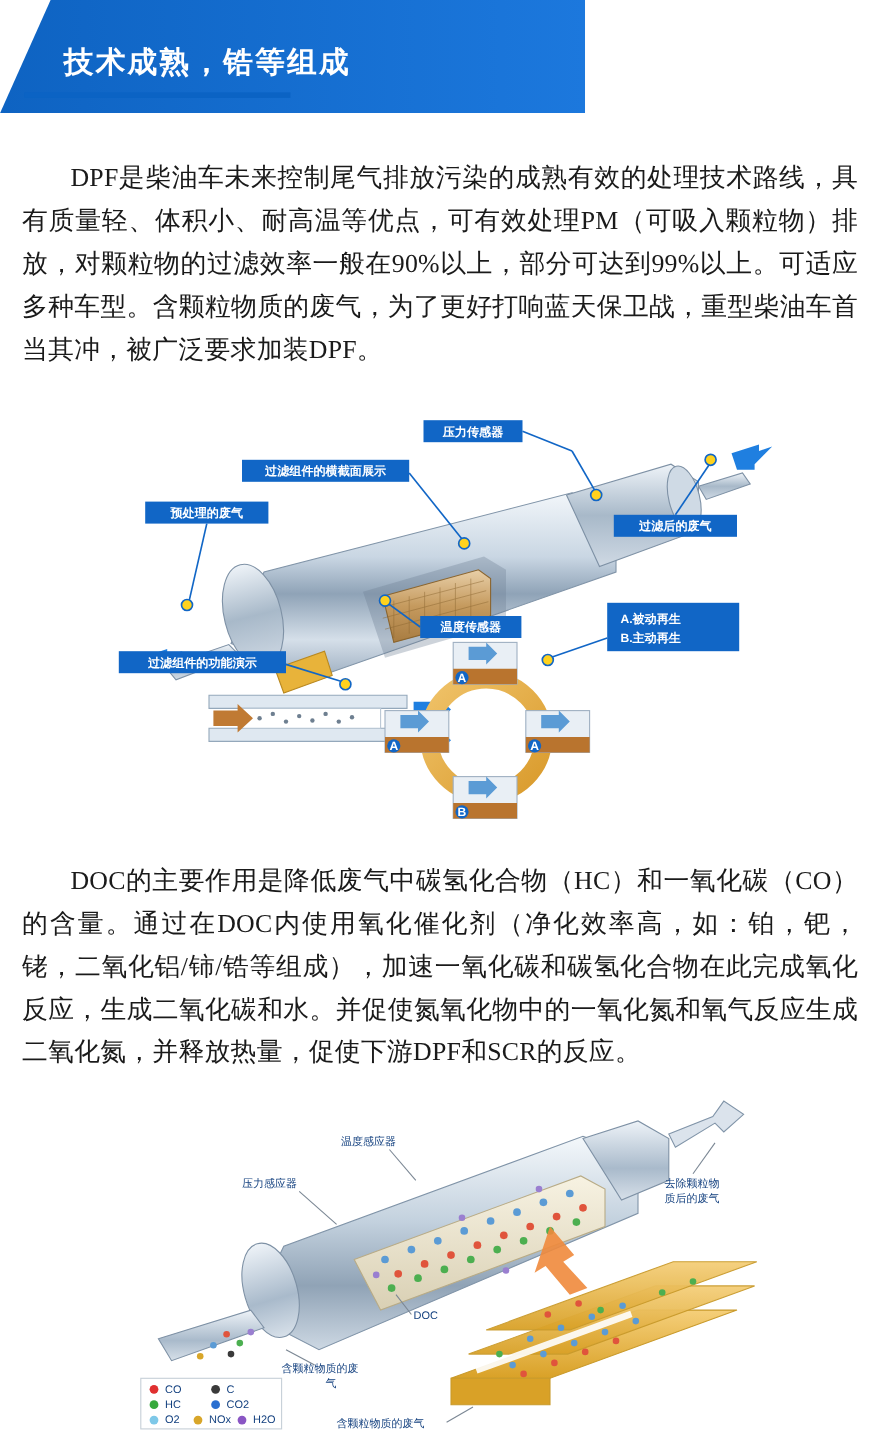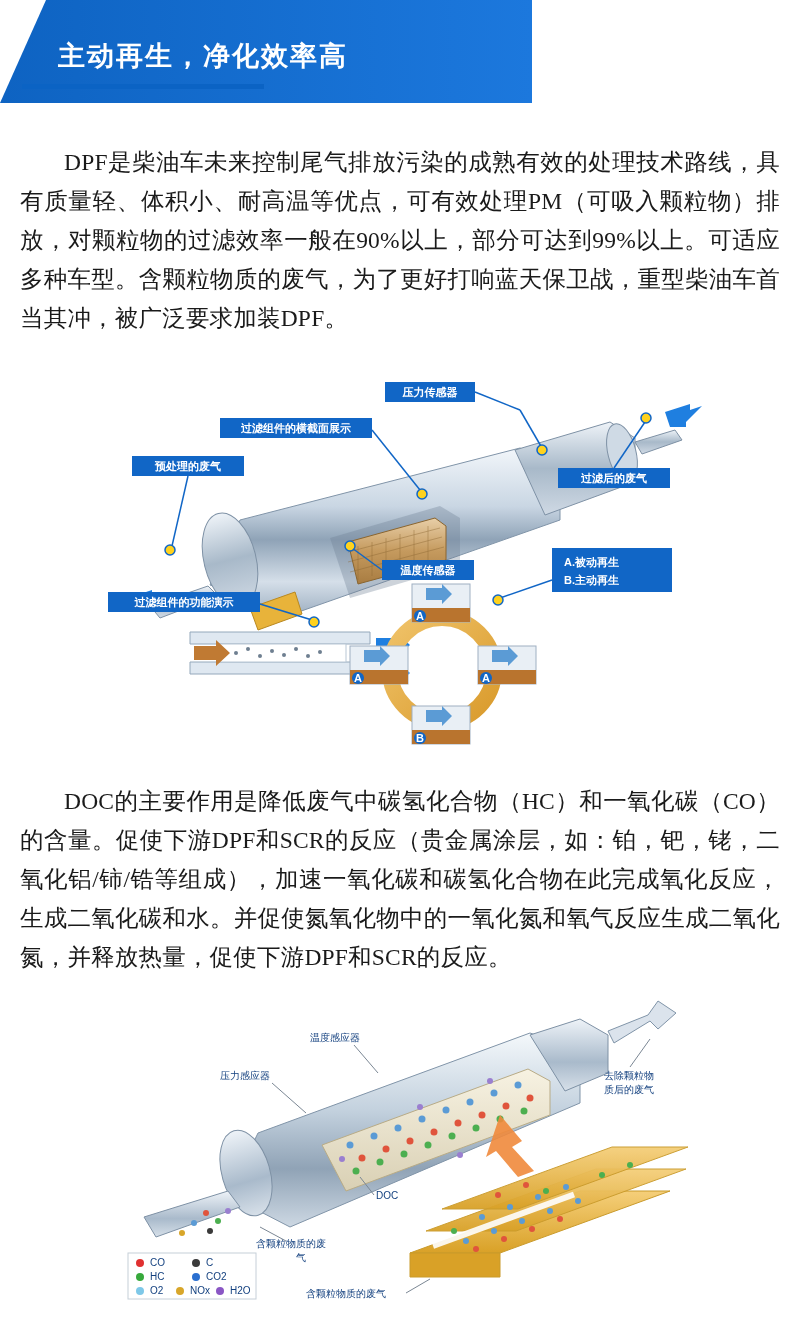--- a/index.html
+++ b/index.html
@@ -119,21 +119,21 @@
     font-size: 10px;
   }
 </style>
 </head>
 <body>
 
 <div class="header">
   <div class="header-left"></div>
   <div class="header-right-inner"></div>
   <div class="header-underline"></div>
-  <div class="header-sub">主动再生，净化效率高</div>
+  <div class="header-sub">技术成熟，锆等组成</div>
 </div>
 
 <div class="para" id="para1">DPF是柴油车未来控制尾气排放污染的成熟有效的处理技术路线，具有质量轻、体积小、耐高温等优点，可有效处理PM（可吸入颗粒物）排放，对颗粒物的过滤效率一般在90%以上，部分可达到99%以上。可适应多种车型。含颗粒物质的废气，为了更好打响蓝天保卫战，重型柴油车首当其冲，被广泛要求加装DPF。</div>
 
 <div class="fig1">
   <svg class="fig-svg" viewBox="0 0 620 380" xmlns="http://www.w3.org/2000/svg">
     <defs>
       <linearGradient id="metal" x1="0" y1="0" x2="0" y2="1">
         <stop offset="0%" stop-color="#f2f6fa"></stop>
         <stop offset="35%" stop-color="#c9d6e3"></stop>
@@ -287,21 +287,21 @@
         <rect x="322" y="336" width="58" height="38" fill="#e9eff5" stroke="#9fb0c2"></rect>
         <path d="M322 360 L380 360 L380 374 L322 374 Z" fill="#b9742e"></path>
         <polygon points="336,340 352,340 352,336 362,346 352,356 352,352 336,352" fill="#5b9bd5"></polygon>
         <circle cx="330" cy="368" r="6" fill="#1166c6"></circle>
         <text class="lbl" x="330" y="372" text-anchor="middle" font-size="8">B</text>
       </g>
     </g>
   </svg>
 </div>
 
-<div class="para" id="para2">DOC的主要作用是降低废气中碳氢化合物（HC）和一氧化碳（CO）的含量。促使下游DPF和SCR的反应（贵金属涂层，如：铂，钯，铑，二氧化铝/铈/锆等组成），加速一氧化碳和碳氢化合物在此完成氧化反应，生成二氧化碳和水。并促使氮氧化物中的一氧化氮和氧气反应生成二氧化氮，并释放热量，促使下游DPF和SCR的反应。</div>
+<div class="para" id="para2">DOC的主要作用是降低废气中碳氢化合物（HC）和一氧化碳（CO）的含量。通过在DOC内使用氧化催化剂（净化效率高，如：铂，钯，铑，二氧化铝/铈/锆等组成），加速一氧化碳和碳氢化合物在此完成氧化反应，生成二氧化碳和水。并促使氮氧化物中的一氧化氮和氧气反应生成二氧化氮，并释放热量，促使下游DPF和SCR的反应。</div>
 
 <div class="fig2">
   <svg class="fig-svg" viewBox="0 0 580 310" xmlns="http://www.w3.org/2000/svg">
     <defs>
       <linearGradient id="m2a" x1="0" y1="0" x2="0" y2="1">
         <stop offset="0%" stop-color="#f4f8fb"></stop>
         <stop offset="40%" stop-color="#c3d1de"></stop>
         <stop offset="70%" stop-color="#90a3b6"></stop>
         <stop offset="100%" stop-color="#cdd8e3"></stop>
       </linearGradient>

